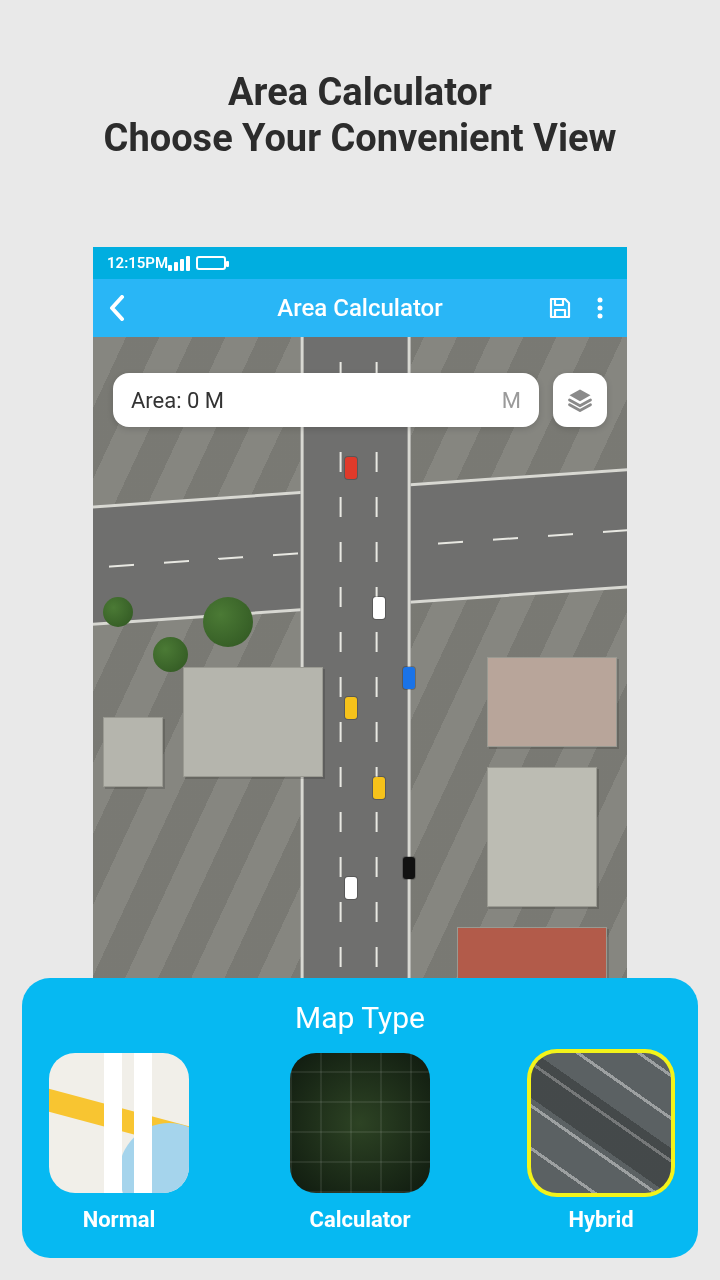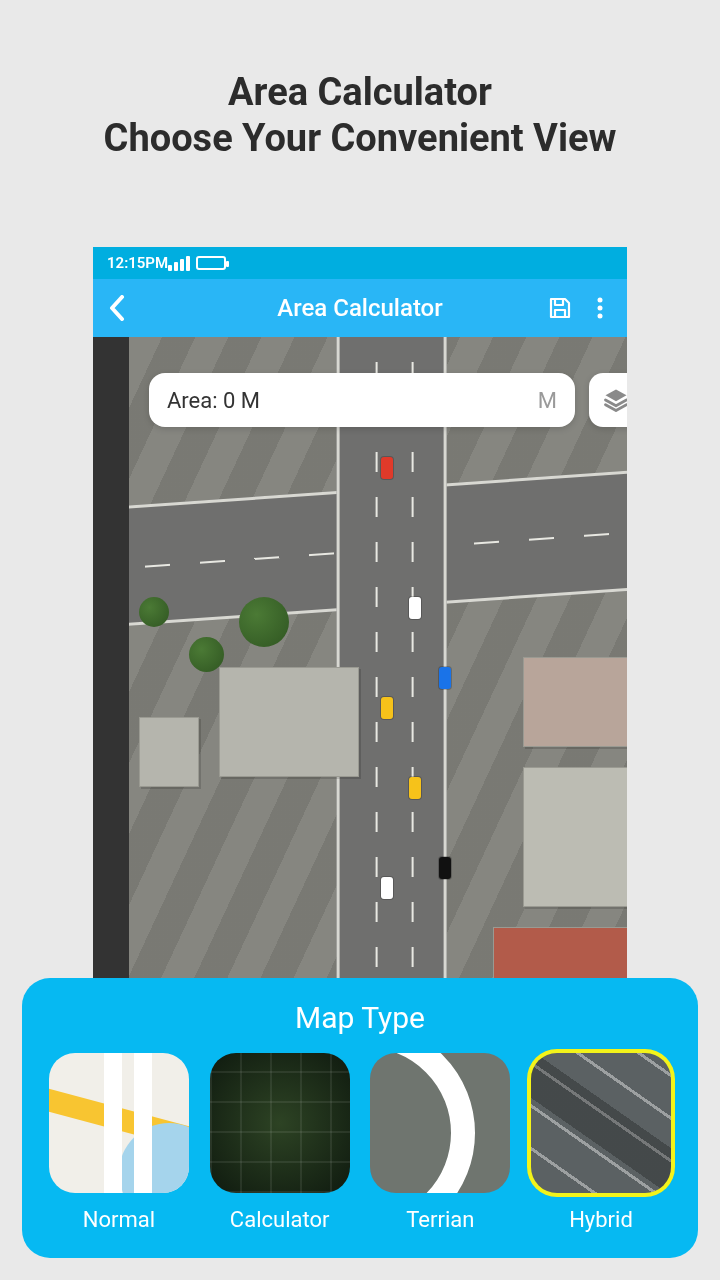--- a/index.html
+++ b/index.html
@@ -59,21 +59,20 @@
 
 
 .map-area {
   width:100%; height:calc(100% - 32px - 58px);
   position: relative;
   background:
     linear-gradient(0deg, rgba(0,0,0,0.04), rgba(0,0,0,0.04)),
     repeating-linear-gradient(115deg, #8b8b85 0 30px, #7e7e78 30px 60px),
     #888;
   overflow:hidden;
-  margin-left:36px;
 }
 
 .road-vert {
   position:absolute; left:50%; top:-20px; bottom:-20px; width:110px; transform:translateX(-54%);
   background:#6f6f6e;
   border-left: 3px solid #d8d8d2;
   border-right: 3px solid #d8d8d2;
 }
 .road-vert::before, .road-vert::after {
   content:""; position:absolute; top:0; bottom:0; width:2px;
@@ -196,21 +195,21 @@
   background:
     repeating-linear-gradient(35deg, rgba(255,255,255,0.4) 0 3px, transparent 3px 35px);
 }
 .thumb.hybrid::after {
   content:""; position:absolute; inset:0;
   background: linear-gradient(35deg, transparent 40%, rgba(0,0,0,0.25) 40%, rgba(0,0,0,0.25) 60%, transparent 60%);
 }
 .thumb.selected {
   box-shadow: 0 0 0 4px #f3f31a;
 }
-.opt-label { color:#fff; font-size:22px; font-weight:400; margin-top:14px; }
+.opt-label { color:#fff; font-size:22px; font-weight:700; margin-top:14px; }
 
 svg { display:block; }
 </style>
 </head>
 <body>
 
 <div class="heading">
   <div class="line1">Area Calculator</div>
   <div class="line2">Choose Your Convenient View</div>
 </div>
@@ -299,26 +298,20 @@
       <div class="opt-label">Normal</div>
     </div>
 
     <div class="option">
       <div class="thumb satellite">
         <div class="lines"></div>
       </div>
       <div class="opt-label">Calculator</div>
     </div>
 
-    <div class="option">
-      <div class="thumb terrian">
-        <div class="curve"></div>
-      </div>
-      <div class="opt-label">Terrian</div>
-    </div>
 
     <div class="option">
       <div class="thumb hybrid selected"></div>
       <div class="opt-label">Hybrid</div>
     </div>
 
   </div>
 </div>
 
 </body></html>

